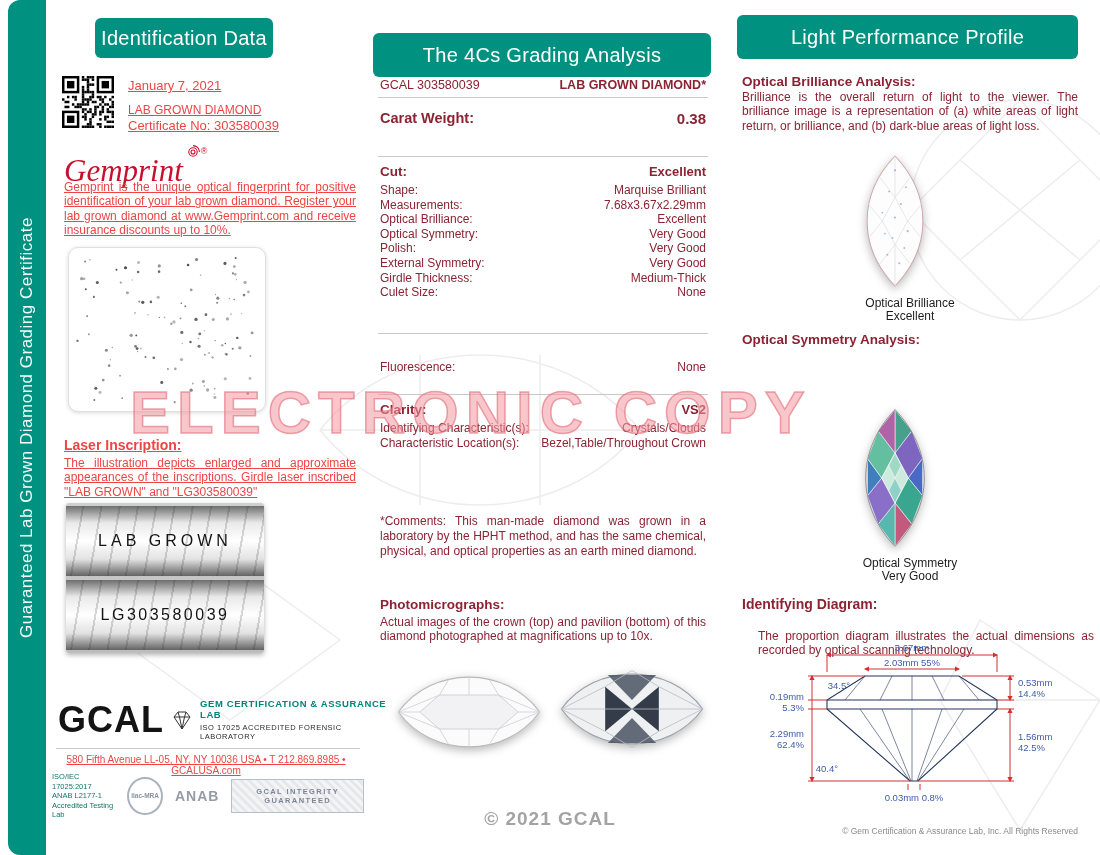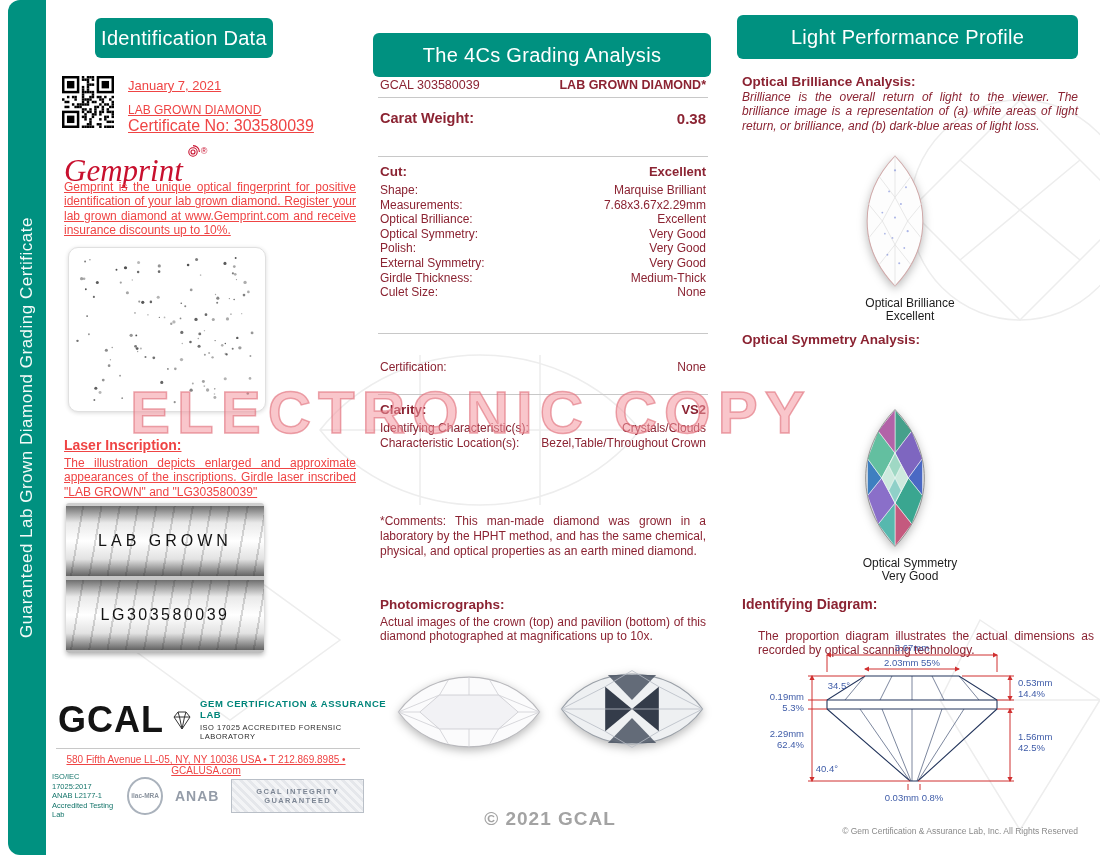--- a/index.html
+++ b/index.html
@@ -205,21 +205,21 @@
       <rect x="37.142857142857146" y="49.523809523809526" width="2.4761904761904763" height="2.4761904761904763" fill="#000"></rect>
       <rect x="42.095238095238095" y="49.523809523809526" width="2.4761904761904763" height="2.4761904761904763" fill="#000"></rect>
       <rect x="44.57142857142857" y="49.523809523809526" width="2.4761904761904763" height="2.4761904761904763" fill="#000"></rect>
       <rect x="47.04761904761905" y="49.523809523809526" width="2.4761904761904763" height="2.4761904761904763" fill="#000"></rect>
       <rect x="49.523809523809526" y="49.523809523809526" width="2.4761904761904763" height="2.4761904761904763" fill="#000"></rect>
     </svg>
 
   <div class="abs" style="left:128px;top:78px;width:220px;">
     <div class="blk" style="font-size:13px;margin-bottom:10px;">January 7, 2021</div>
     <div class="blk" style="font-size:12px;line-height:15px;">LAB GROWN DIAMOND</div>
-    <div class="blk" style="font-size:16px;line-height:15px;">Certificate No: 303580039</div>
+    <div class="blk" style="font-size:13px;line-height:15px;">Certificate No: 303580039</div>
   </div>
 
   <div class="abs" style="left:64px;top:146px;display:flex;align-items:flex-start;">
     <span class="gemprint-word">Gemprint</span>
     <svg width="16" height="16" viewBox="0 0 16 16" style="margin:-2px 0 0 2px;">
       <g stroke="#c8102e" stroke-width="1.1" fill="none">
         <circle cx="8" cy="8" r="2"></circle>
           <circle cx="8" cy="8" r="4.2"></circle>
           <path d="M8 1.6 A6.4 6.4 0 0 1 14.4 8"></path>
       </g>
@@ -444,21 +444,21 @@
         <span>Medium-Thick</span>
       </div>
     <div class="row">
         <span>Culet Size:</span>
         <span>None</span>
       </div>
   </div>
   <div class="abs divider" style="left:378px;top:333px;width:330px;"></div>
 
   <div class="abs row" style="left:380px;top:360px;width:326px;">
-    <span>Certification:</span>
+    <span>Fluorescence:</span>
     <span>None</span>
   </div>
   <div class="abs divider" style="left:378px;top:394px;width:330px;"></div>
 
   <div class="abs rowhead" style="left:380px;top:402px;width:326px;">
     <span class="bold" style="font-size:13.5px;">Clarity:</span>
     <span class="bold" style="font-size:13px;">VS2</span>
   </div>
   <div class="abs" style="left:380px;top:421px;width:326px;">
     <div class="row">
@@ -493,21 +493,21 @@
     <g stroke="#b7bcc4" stroke-width="0.9" fill="none">
       <path d="M6 55 L85 55 M85 55 L164 55 M6 55 L55 30 M6 55 L55 80 M164 55 L115 30 M164 55 L115 80 M55 30 L85 12 M115 30 L85 12 M55 80 L85 98 M115 80 L85 98"></path>
     </g>
   </svg>
 
   <div class="abs hdr" style="left:737px;top:15px;width:341px;height:44px;">
     <span>Light Performance Profile</span>
   </div>
 
   <div class="abs mar bold" style="left:742px;top:74px;font-size:13.5px;">Optical Brilliance Analysis:</div>
-  <p class="abs mar p12 just" style="left:742px;top:90px;width:336px;margin:0;font-style:italic;">Brilliance is the overall return of light to the viewer. The brilliance image is a representation of (a) white areas of light return, or brilliance, and (b) dark-blue areas of light loss.</p>
+  <p class="abs mar p12 just" style="left:742px;top:90px;width:336px;margin:0;">Brilliance is the overall return of light to the viewer. The brilliance image is a representation of (a) white areas of light return, or brilliance, and (b) dark-blue areas of light loss.</p>
 
   <svg class="abs photo" style="left:857px;top:148px;" width="76" height="146" viewBox="0 0 90 160">
     <path d="M45 3 C66 25 78 52 78 80 C78 108 66 135 45 157 C24 135 12 108 12 80 C12 52 24 25 45 3 Z" fill="#fdfdfd" stroke="#d0a8a8" stroke-width="1.2"></path>
     <g stroke="#dcdcdc" stroke-width="0.8" fill="none">
       <path d="M45 3 L45 52 M45 157 L45 108 M45 52 L60 80 L45 108 L30 80 Z M12 58 L30 80 M78 58 L60 80 M14 100 L30 80 M76 100 L60 80 M26 27 L45 52 M64 27 L45 52 M26 132 L45 108 M64 132 L45 108"></path>
     </g>
     <g fill="#5b6fd0" opacity="0.5">
       <circle cx="45" cy="20" r="1.3"></circle>
         <circle cx="38" cy="45" r="1.1"></circle>
         <circle cx="52" cy="60" r="1.2"></circle>

